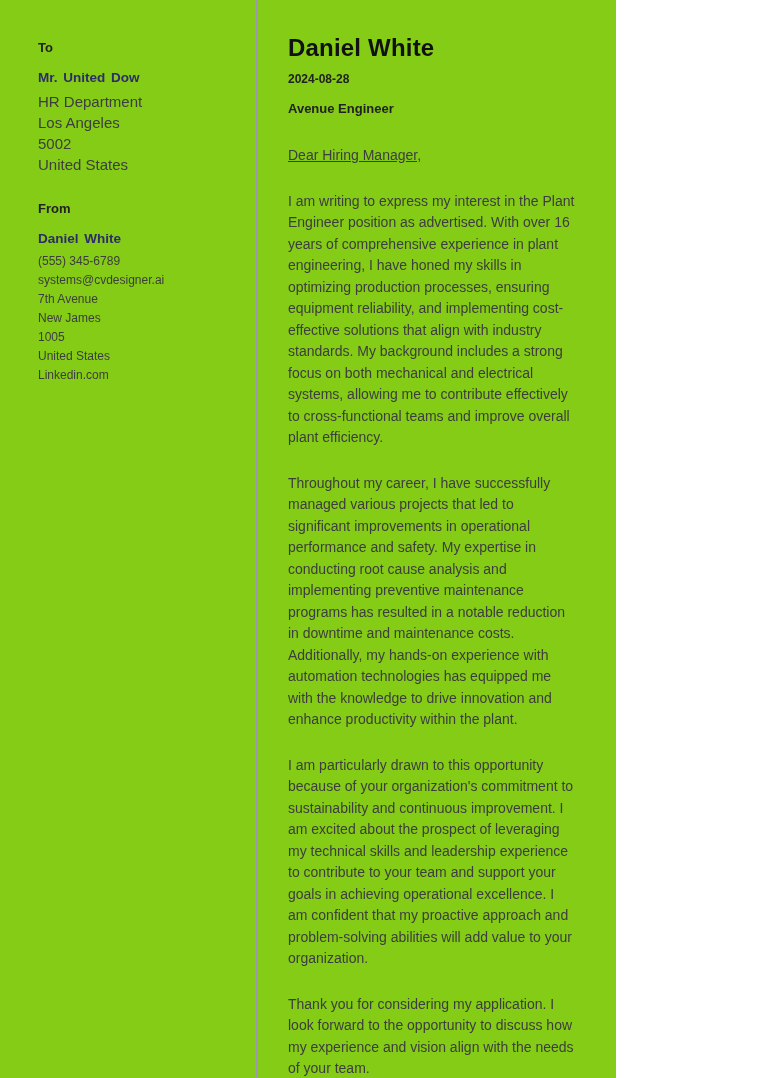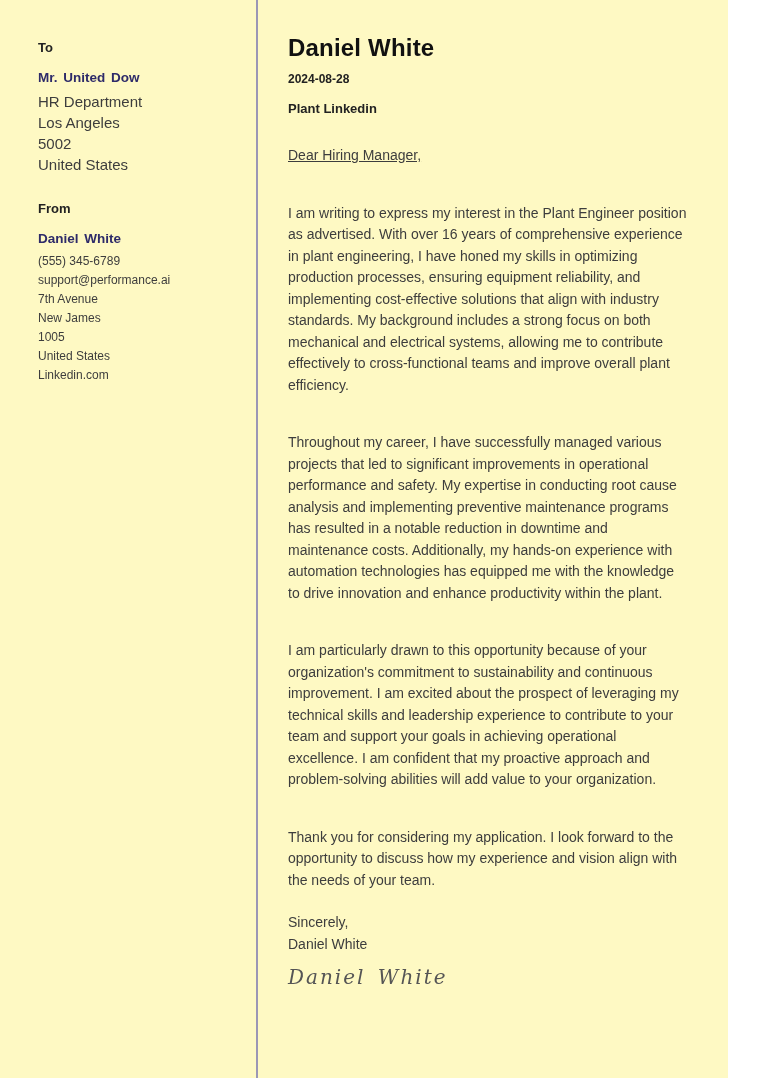--- a/index.html
+++ b/index.html
@@ -6,23 +6,23 @@
   html, body { background: #ffffff; }
   body {
     width: 768px;
     height: 1078px;
     font-family: "Liberation Sans", sans-serif;
     color: #3d3d3d;
     overflow: hidden;
   }
   .page {
     display: flex;
-    width: 728px;
+    width: 616px;
     height: 1078px;
-    background: #fef9c3;
+    background: #84cc16;
   }
 
   
   .sidebar {
     width: 258px;
     min-width: 258px;
     height: 100%;
     border-right: 2px solid #9b97b5;
     padding: 40px 20px 0 38px;
   }
@@ -74,21 +74,21 @@
     font-weight: bold;
     color: #222222;
   }
   .salutation {
     margin-top: 29px;
     font-size: 14px;
     line-height: 21.5px;
     text-decoration: underline;
   }
   .body-paragraph {
-    margin-top: 36px;
+    margin-top: 24px;
     font-size: 14px;
     line-height: 21.5px;
     color: #3d3d3d;
   }
   .closing-block {
     margin-top: 21px;
     font-size: 14px;
     line-height: 21.5px;
   }
   .signature {
@@ -117,36 +117,36 @@
         <div>5002</div>
         <div>United States</div>
       </div>
     </div>
 
     <div class="from-block">
       <div class="section-label">From</div>
       <div class="contact-name">Daniel White</div>
       <div class="contact-lines">
         <div>(555) 345-6789</div>
-        <div>support@performance.ai</div>
+        <div>systems@cvdesigner.ai</div>
         <div>7th Avenue</div>
         <div>New James</div>
         <div>1005</div>
         <div>United States</div>
         <div>Linkedin.com</div>
       </div>
     </div>
 
   </aside>
 
   <main class="main">
 
     <h1 class="author-name">Daniel White</h1>
     <div class="letter-date">2024-08-28</div>
-    <div class="job-title">Plant Linkedin</div>
+    <div class="job-title">Avenue Engineer</div>
 
     <p class="salutation">Dear Hiring Manager,</p>
 
     <p class="body-paragraph">I am writing to express my interest in the Plant Engineer position as advertised. With over 16 years of comprehensive experience in plant engineering, I have honed my skills in optimizing production processes, ensuring equipment reliability, and implementing cost-effective solutions that align with industry standards. My background includes a strong focus on both mechanical and electrical systems, allowing me to contribute effectively to cross-functional teams and improve overall plant efficiency.</p>
     <p class="body-paragraph">Throughout my career, I have successfully managed various projects that led to significant improvements in operational performance and safety. My expertise in conducting root cause analysis and implementing preventive maintenance programs has resulted in a notable reduction in downtime and maintenance costs. Additionally, my hands-on experience with automation technologies has equipped me with the knowledge to drive innovation and enhance productivity within the plant.</p>
     <p class="body-paragraph">I am particularly drawn to this opportunity because of your organization's commitment to sustainability and continuous improvement. I am excited about the prospect of leveraging my technical skills and leadership experience to contribute to your team and support your goals in achieving operational excellence. I am confident that my proactive approach and problem-solving abilities will add value to your organization.</p>
     <p class="body-paragraph">Thank you for considering my application. I look forward to the opportunity to discuss how my experience and vision align with the needs of your team.</p>
 
     <div class="closing-block">
       <div>Sincerely,</div>

